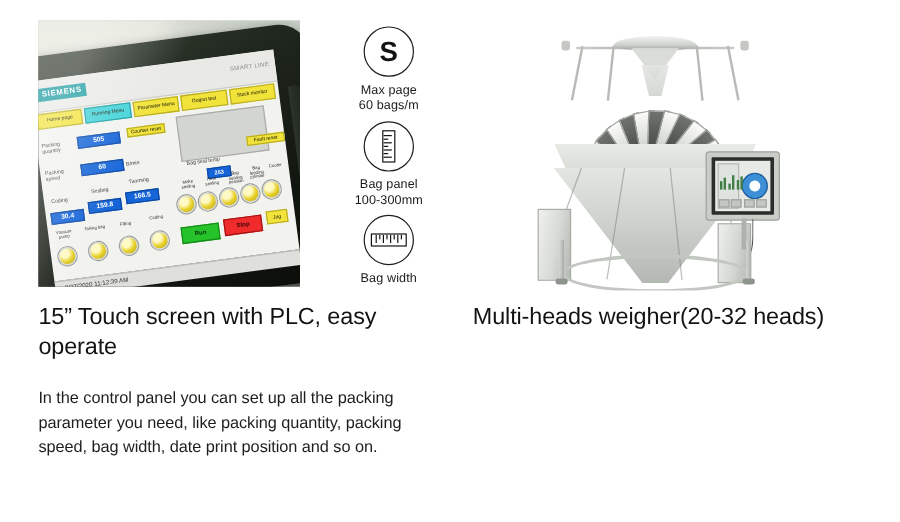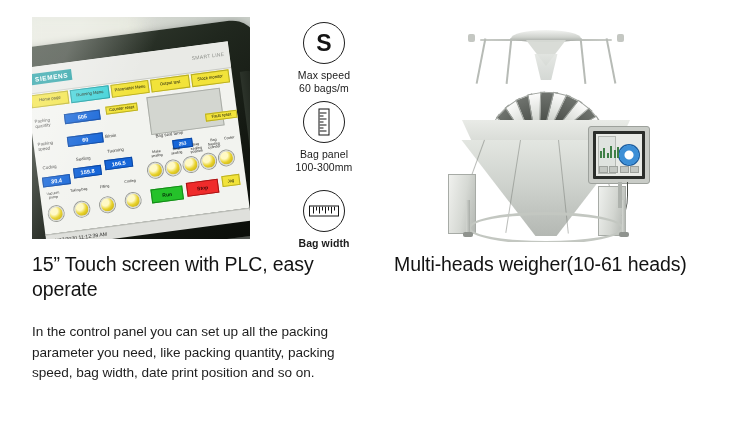--- a/index.html
+++ b/index.html
@@ -217,21 +217,21 @@
     left: 268px; top: 22px;
     width: 112px; height: 220px;
   }
   .spec-item {
     position: absolute;
     left: 0; width: 112px;
     text-align: center;
   }
   .spec-item.s1 { top: 0; }
   .spec-item.s2 { top: 79px; }
-  .spec-item.s3 { top: 168px; font-weight: bold; }
+  .spec-item.s3 { top: 157px; }
   .spec-circle {
     width: 42px; height: 42px;
     border: 1.7px solid #1f1f1f;
     border-radius: 50%;
     margin: 0 auto 5px auto;
     position: relative;
     box-sizing: border-box;
   }
   .spec-s-glyph {
     position: absolute;
@@ -559,21 +559,21 @@
 
     <div class="hmi-glare"></div>
   </div>
 
   <div class="spec-col">
 
     <div class="spec-item s1">
       <div class="spec-circle">
         <div class="spec-s-glyph">S</div>
       </div>
-      <div class="spec-label">Max speed</div>
+      <div class="spec-label">Max page</div>
       <div class="spec-label">60 bags/m</div>
     </div>
 
     <div class="spec-item s2">
       <div class="spec-circle">
         <div class="ruler-v">
           <i style="top:3px;  width:7px;"></i>
           <i style="top:6px;  width:4px;"></i>
           <i style="top:9px;  width:7px;"></i>
           <i style="top:12px; width:4px;"></i>
@@ -671,14 +671,14 @@
     <div class="w-foot" style="right:31px;"></div>
   </div>
 </div>
 
 <div class="col-left">
   <h2 class="headline">15” Touch screen with PLC, easy operate</h2>
   <p class="bodytext">In the control panel you can set up all the packing parameter you need, like packing quantity, packing speed, bag width, date print position and so on.</p>
 </div>
 
 <div class="col-right">
-  <h2 class="headline">Multi-heads weigher(10-61 heads)</h2>
+  <h2 class="headline">Multi-heads weigher(20-32 heads)</h2>
 </div>
 
 </body></html>

